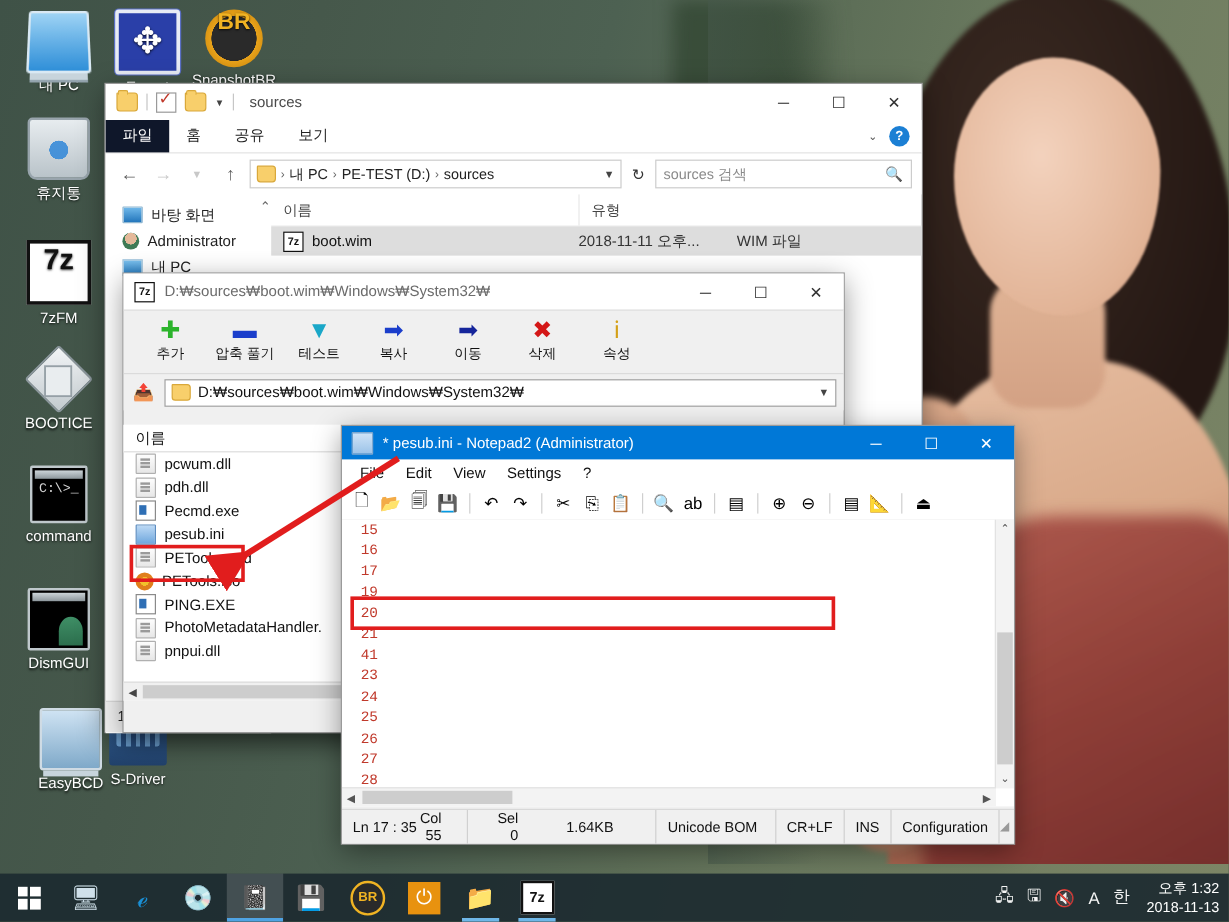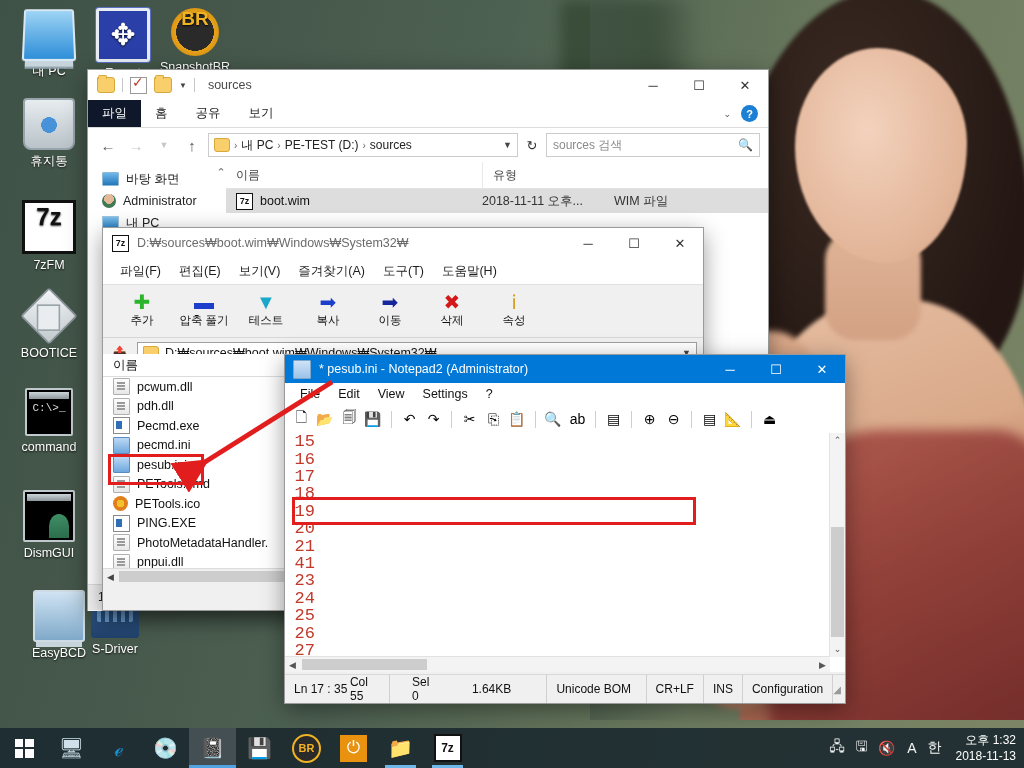--- a/index.html
+++ b/index.html
@@ -155,32 +155,32 @@
   #notepad .wbtn{color:#fff;height:28px;width:46px;}
   .npico{width:16px;height:17px;background:linear-gradient(#cfe3f7,#9cc3e8);border:1px solid #7fa8cf;border-radius:1px;}
   .npmenu{height:22px;display:flex;align-items:center;background:#fff;font-size:12.5px;color:#111;padding-left:6px;}
   .npmenu span{padding:0 9px;}
   .nptool{height:28px;display:flex;align-items:center;background:#fff;border-bottom:1px solid #dadada;padding-left:6px;gap:3px;}
   .tb{width:21px;height:21px;display:flex;align-items:center;justify-content:center;font-size:14px;}
   .tbsep{width:1px;height:17px;background:#cfcfcf;margin:0 4px;}
   .editor{position:absolute;left:0;top:78px;right:0;bottom:31px;background:#fff;overflow:hidden;}
   .eline{display:flex;height:17.4px;align-items:center;font-family:"Liberation Mono","DejaVu Sans Mono",monospace;
         font-size:12.4px;white-space:pre;color:#111;}
-  .eln{width:30px;text-align:right;padding-right:7px;color:#c0392b;font-size:17px;flex:none;
+  .eln{width:30px;text-align:right;padding-right:7px;color:#c0392b;font-size:12px;flex:none;
         font-family:"Liberation Mono",monospace;}
   .etx{flex:1;overflow:hidden;}
   .evscroll{position:absolute;right:0;top:0;bottom:15px;width:15px;background:#f3f3f3;border-left:1px solid #e2e2e2;}
   .evscroll .a{height:15px;text-align:center;font-size:9px;color:#555;line-height:15px;}
   .evscroll .th{position:absolute;left:1px;right:1px;top:94px;height:110px;background:#cdcdcd;}
   .ehscroll{position:absolute;left:0;right:15px;bottom:0;height:15px;background:#f3f3f3;border-top:1px solid #e2e2e2;display:flex;align-items:center;}
   .ehscroll .a{width:15px;text-align:center;font-size:9px;color:#555;}
   .ehscroll .th{height:11px;width:125px;background:#cdcdcd;margin-left:2px;}
   .npstatus{position:absolute;left:0;bottom:0;width:100%;height:28px;background:#f0f0f0;border-top:1px solid #d8d8d8;
         display:flex;align-items:center;font-size:12px;color:#111;}
-  .npstatus .cell{height:28px;display:flex;align-items:center;padding:0 9px;border-right:1px solid #d0d0d0;}
+  .npstatus .cell{height:28px;display:flex;align-items:center;padding:0 9px;border-right:1px solid #d0d0d0;text-align:right;}
   .npstatus .cell:last-child{border-right:none;}
   .grip{margin-left:auto;padding-right:4px;color:#9a9a9a;font-size:10px;}
 
   
   .hl{position:absolute;border:3px solid #e11d1d;pointer-events:none;}
   #hl-file{left:108px;top:454px;width:90px;height:25px;}
   #hl-line{left:292px;top:497px;width:398px;height:22px;}
   svg#arrow{position:absolute;left:0;top:0;width:1024px;height:768px;pointer-events:none;}
 
   
@@ -349,28 +349,20 @@
 <div class="win" id="sevenzip">
   <div class="wtitle">
     <span class="ic7z-sm">7z</span>
     <span class="tt">D:₩sources₩boot.wim₩Windows₩System32₩</span>
     <div class="wbtns">
       <div class="wbtn">─</div>
       <div class="wbtn">☐</div>
       <div class="wbtn close">✕</div>
     </div>
   </div>
-  <div class="menubar" id="z-menu">
-      <span>파일(F)</span>
-      <span>편집(E)</span>
-      <span>보기(V)</span>
-      <span>즐겨찾기(A)</span>
-      <span>도구(T)</span>
-      <span>도움말(H)</span>
-    </div>
   <div class="tbar" id="z-tool">
       <div class="tbtn"><span class="g" style="color:#2cb42c">✚</span><span>추가</span></div>
       <div class="tbtn"><span class="g" style="color:#1b3ecb">▬</span><span>압축 풀기</span></div>
       <div class="tbtn"><span class="g" style="color:#1aa7c8">▼</span><span>테스트</span></div>
       <div class="tbtn"><span class="g" style="color:#1b3ecb">➡</span><span>복사</span></div>
       <div class="tbtn"><span class="g" style="color:#15259b">➡</span><span>이동</span></div>
       <div class="tbtn"><span class="g" style="color:#d41717">✖</span><span>삭제</span></div>
       <div class="tbtn"><span class="g" style="color:#d4a017">ℹ</span><span>속성</span></div>
     </div>
   <div class="addr">
@@ -391,24 +383,20 @@
         <div class="zrow">
           <span class="zi zi-dll"></span>
           <span>pdh.dll</span>
         </div>
         <div class="zrow">
           <span class="zi zi-exe"></span>
           <span>Pecmd.exe</span>
         </div>
         <div class="zrow">
           <span class="zi zi-ini"></span>
-          <span>pecmd.ini</span>
-        </div>
-        <div class="zrow">
-          <span class="zi zi-ini"></span>
           <span>pesub.ini</span>
         </div>
         <div class="zrow">
           <span class="zi zi-dll"></span>
           <span>PETools.cmd</span>
         </div>
         <div class="zrow">
           <span class="zi zi-ico"></span>
           <span>PETools.ico</span>
         </div>
@@ -473,21 +461,20 @@
       <span class="tb">▤</span>
       <span class="tb">📐</span>
       <span class="tbsep"></span>
       <span class="tb">⏏</span>
     </div>
   <div class="editor">
     <div id="n-lines">
         <div class="eline"><span class="eln">15</span><span class="etx"></span></div>
         <div class="eline"><span class="eln">16</span><span class="etx"></span></div>
         <div class="eline"><span class="eln">17</span><span class="etx"></span></div>
-        <div class="eline"><span class="eln">18</span><span class="etx"></span></div>
         <div class="eline"><span class="eln">19</span><span class="etx"></span></div>
         <div class="eline"><span class="eln">20</span><span class="etx"></span></div>
         <div class="eline"><span class="eln">21</span><span class="etx"></span></div>
         <div class="eline"><span class="eln">41</span><span class="etx"></span></div>
         <div class="eline"><span class="eln">23</span><span class="etx"></span></div>
         <div class="eline"><span class="eln">24</span><span class="etx"></span></div>
         <div class="eline"><span class="eln">25</span><span class="etx"></span></div>
         <div class="eline"><span class="eln">26</span><span class="etx"></span></div>
         <div class="eline"><span class="eln">27</span><span class="etx"></span></div>
         <div class="eline"><span class="eln">28</span><span class="etx"></span></div>

